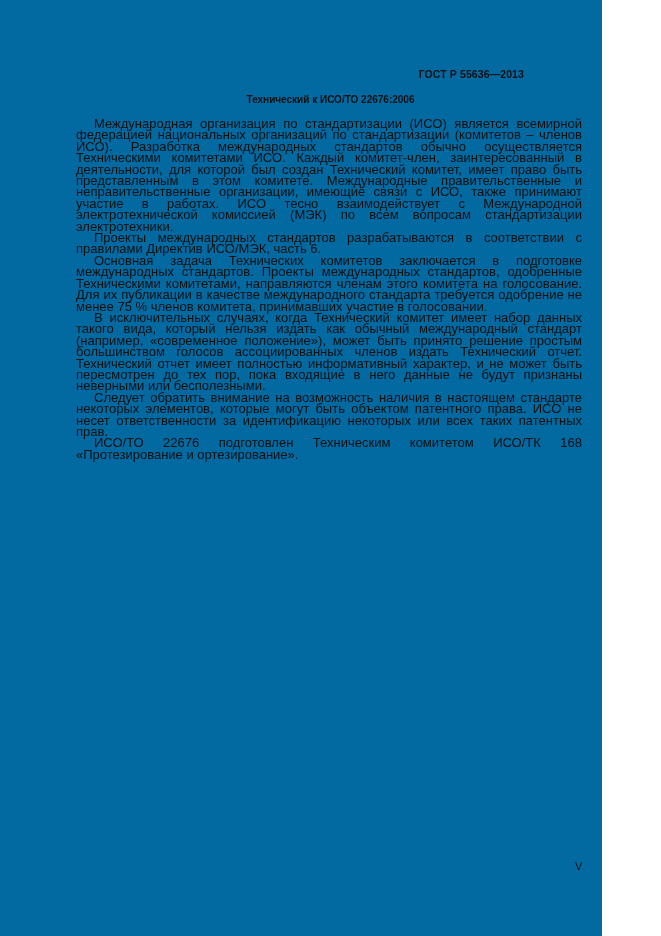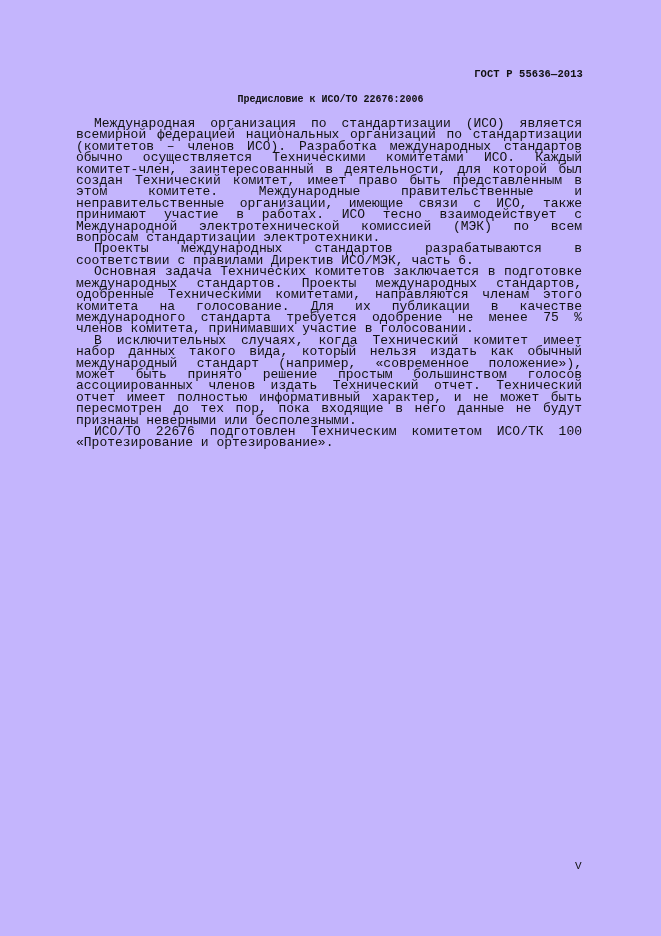--- a/index.html
+++ b/index.html
@@ -1,30 +1,31 @@
 <!DOCTYPE html>
 <html><head>
   <meta charset="utf-8">
   <style>
     html, body { margin: 0; padding: 0; background: #ffffff; }
     body { width: 661px; height: 936px; position: relative; overflow: hidden; font-family: "Liberation Sans", sans-serif; color: #111; }
-    .page { position: absolute; left: 0; top: 0; width: 661px; height: 936px; background: #c4b5fd; font-family: Liberation Mono, monospace; }
+    .page { position: absolute; left: 0; top: 0; width: 602px; height: 936px; background: #0369a1; }
     .header-code { position: absolute; right: 78px; top: 68px; font-weight: bold; font-size: 10.5px; letter-spacing: 0.1px; }
     .title { position: absolute; left: 0; width: 661px; top: 94px; text-align: center; font-weight: bold; font-size: 10px; }
     .body { position: absolute; left: 76px; top: 118px; width: 506px; font-size: 13px; line-height: 11.4px; text-align: justify; }
     .body p { margin: 0; text-indent: 18px; }
     .page-num { position: absolute; left: 575px; top: 860px; font-size: 11px; }
   </style>
 </head>
 <body>
 
 <div class="page">
   <div class="header-code">ГОСТ Р 55636—2013</div>
-  <div class="title">Предисловие к ИСО/ТО 22676:2006</div>
+  <div class="title">Технический к ИСО/ТО 22676:2006</div>
   <div class="body">
     <p>Международная организация по стандартизации (ИСО) является всемирной федерацией национальных организаций по стандартизации (комитетов – членов ИСО). Разработка международных стандартов обычно осуществляется Техническими комитетами ИСО. Каждый комитет-член, заинтересованный в деятельности, для которой был создан Технический комитет, имеет право быть представленным в этом комитете. Международные правительственные и неправительственные организации, имеющие связи с ИСО, также принимают участие в работах. ИСО тесно взаимодействует с Международной электротехнической комиссией (МЭК) по всем вопросам стандартизации электротехники.</p>
     <p>Проекты международных стандартов разрабатываются в соответствии с правилами Директив ИСО/МЭК, часть 6.</p>
     <p>Основная задача Технических комитетов заключается в подготовке международных стандартов. Проекты международных стандартов, одобренные Техническими комитетами, направляются членам этого комитета на голосование. Для их публикации в качестве международного стандарта требуется одобрение не менее 75 %  членов комитета, принимавших участие в голосовании.</p>
     <p>В исключительных случаях, когда Технический комитет имеет набор данных такого вида, который нельзя издать как обычный международный стандарт (например, «современное положение»), может быть принято решение простым большинством голосов ассоциированных членов издать Технический отчет. Технический отчет имеет полностью информативный характер, и не может быть пересмотрен до тех пор, пока входящие в него данные не будут признаны неверными или бесполезными.</p>
-    <p>ИСО/ТО 22676 подготовлен Техническим комитетом ИСО/ТК 100 «Протезирование и ортезирование».</p>
+    <p>Следует обратить внимание на возможность наличия в настоящем стандарте некоторых элементов, которые могут быть объектом патентного права. ИСО не несет ответственности за идентификацию некоторых или всех таких патентных прав.</p>
+    <p>ИСО/ТО 22676 подготовлен Техническим комитетом ИСО/ТК 168 «Протезирование и ортезирование».</p>
   </div>
   <div class="page-num">V</div>
 </div>
 
 </body></html>

